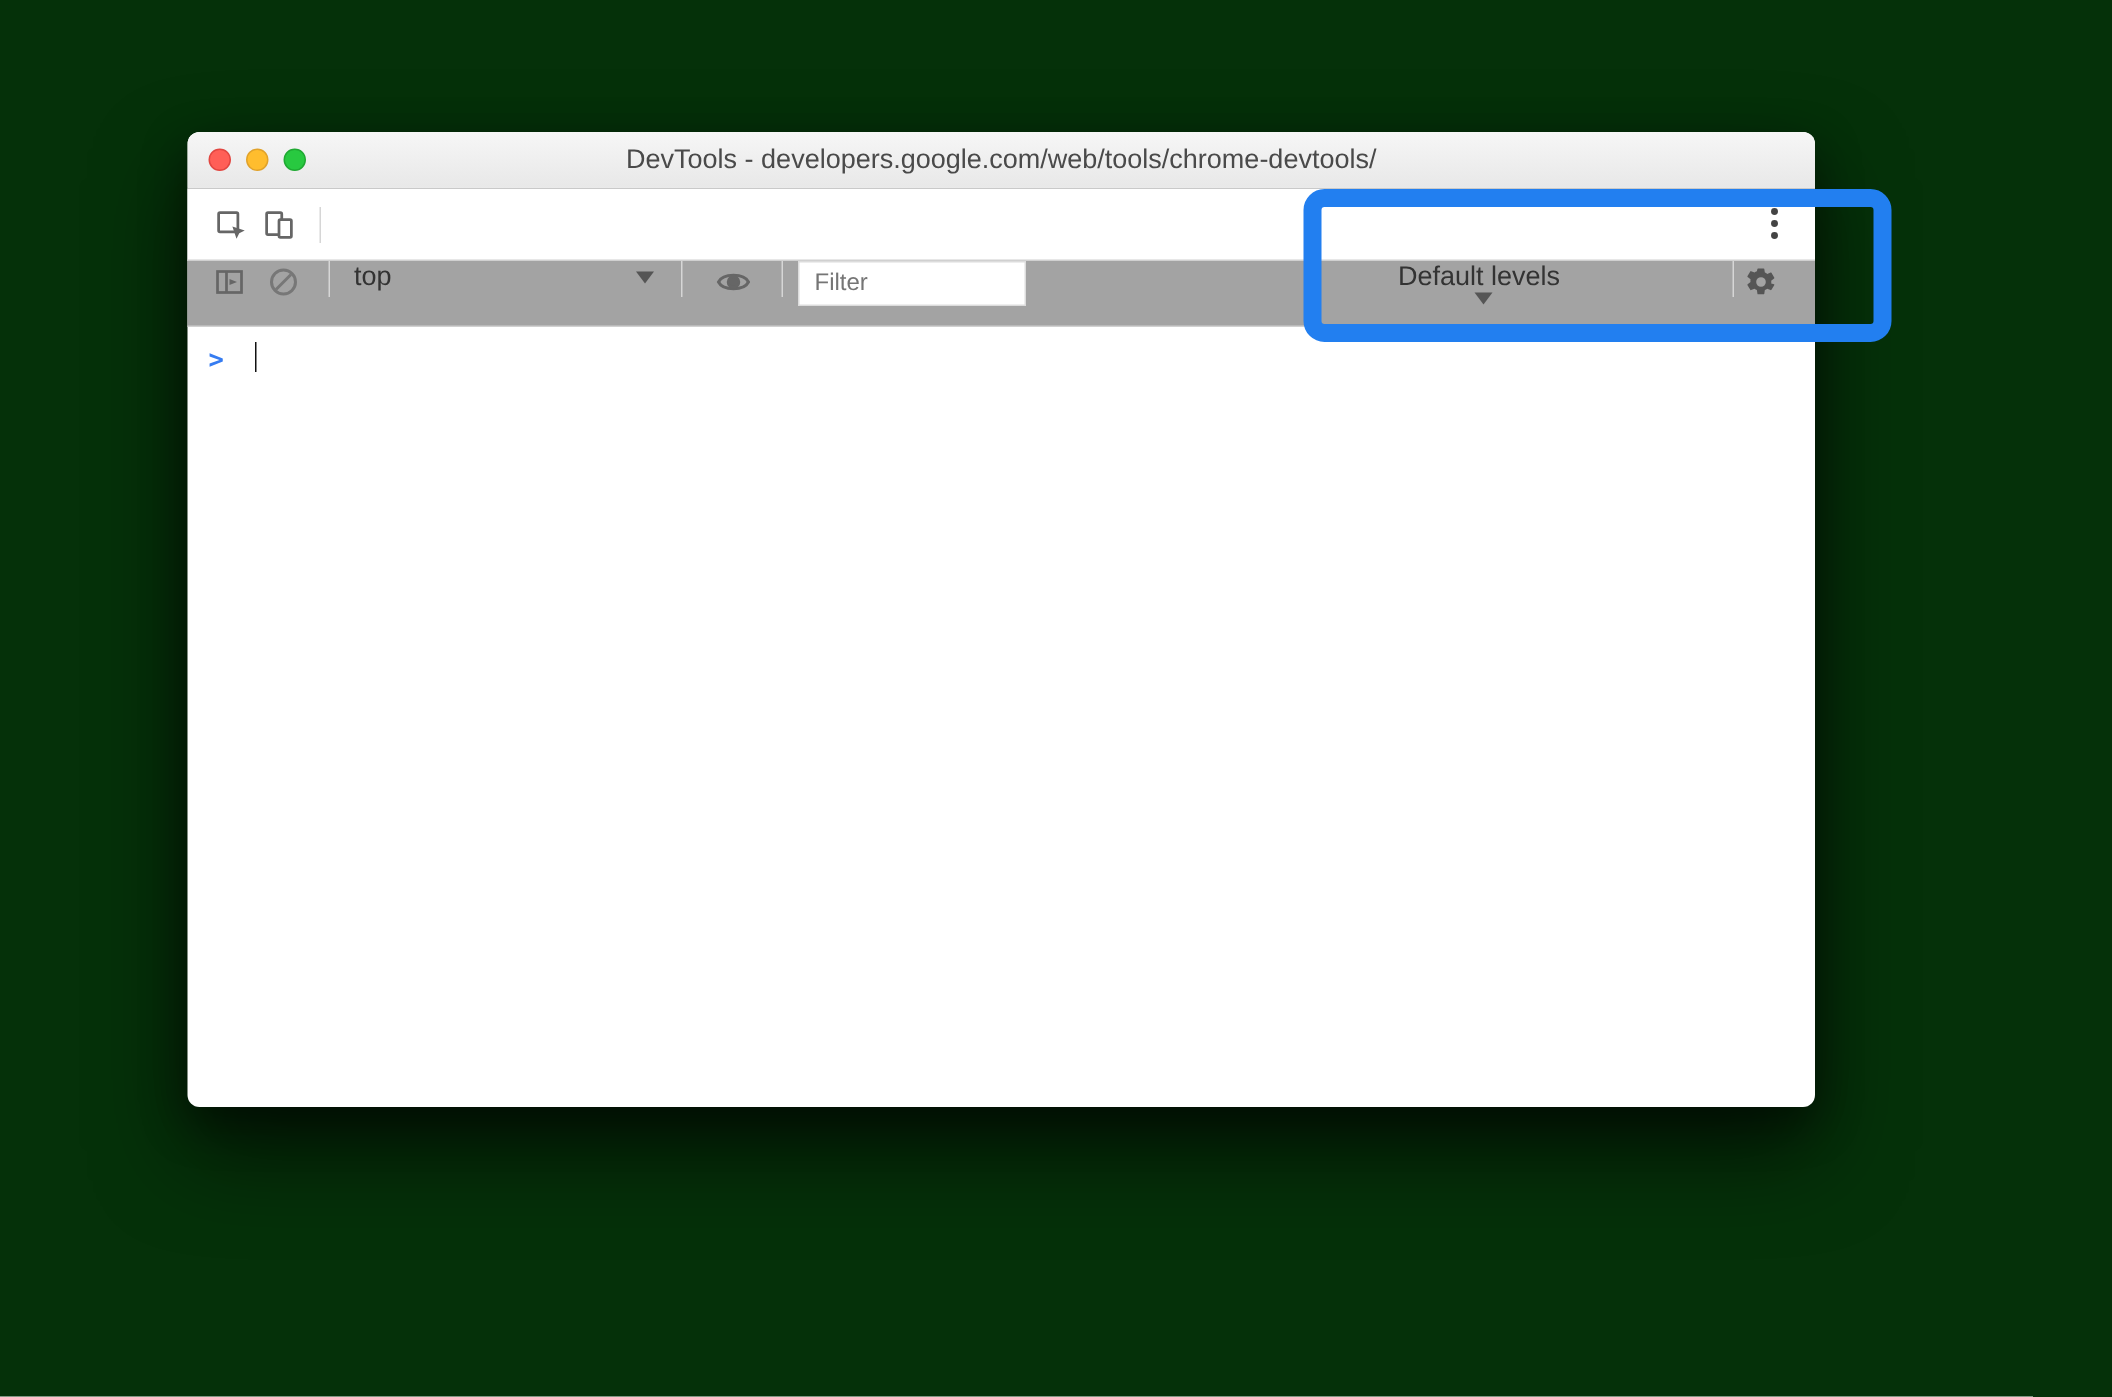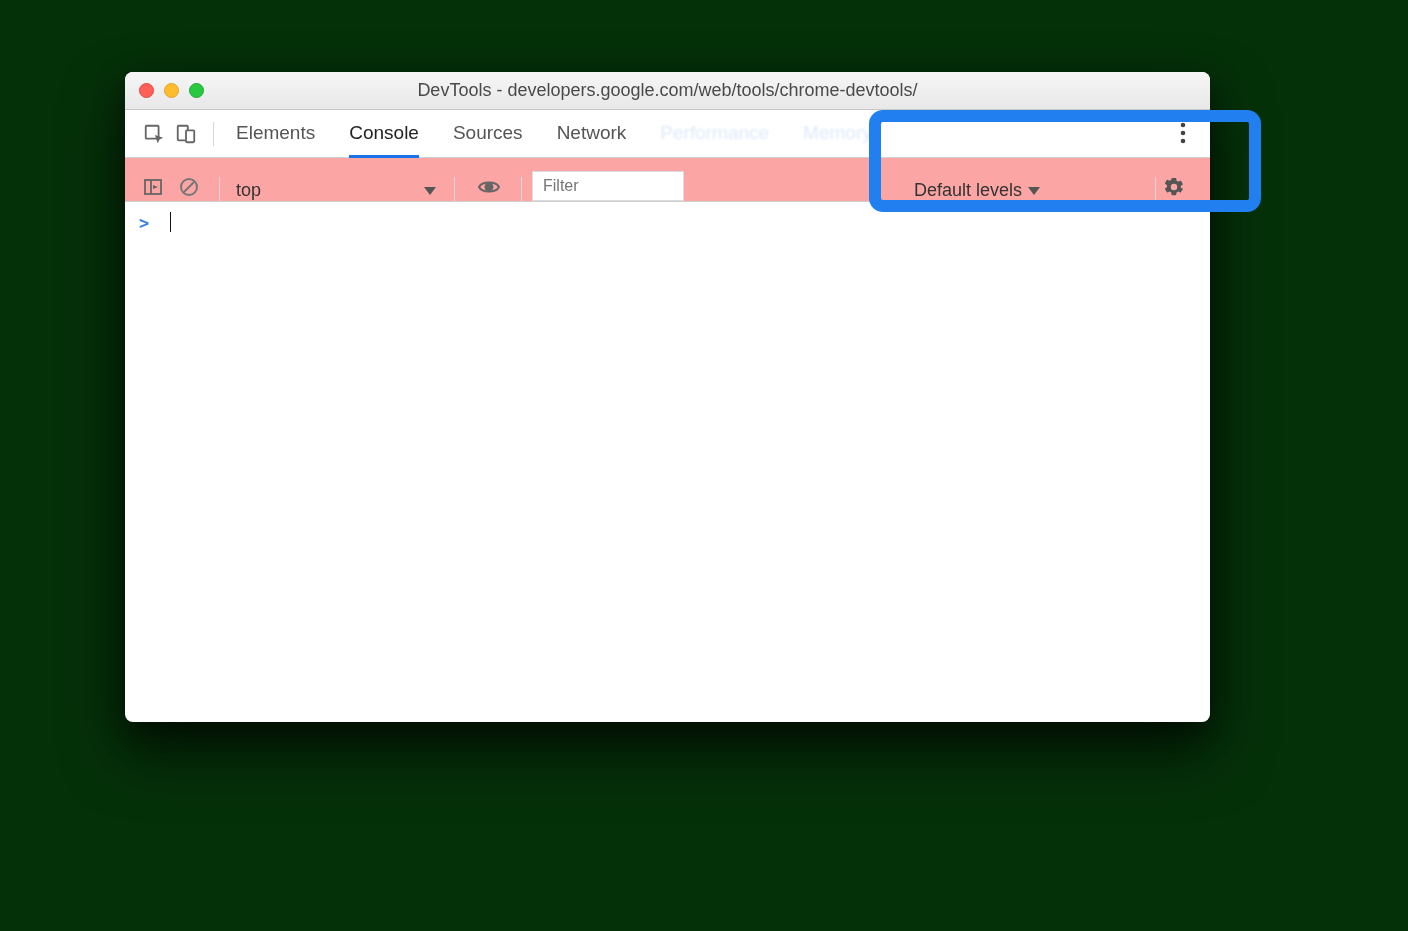--- a/index.html
+++ b/index.html
@@ -6,21 +6,21 @@
   body {
     background: #053109;
     width: 1408px;
     height: 931px;
     font-family: -apple-system, BlinkMacSystemFont, "Helvetica Neue", Arial, sans-serif;
     position: relative;
   }
   .window {
     position: absolute;
     left: 125px;
-    top: 72px;
+    top: 88px;
     width: 1085px;
     height: 650px;
     background: #ffffff;
     border-radius: 8px;
     box-shadow: 0 30px 60px rgba(0,0,0,0.6), 0 10px 30px rgba(0,0,0,0.4);
     overflow: visible;
   }
   .titlebar {
     height: 38px;
     background: linear-gradient(#f6f6f6,#e8e8e8);
@@ -92,23 +92,23 @@
     right: 12px;
     top: 8px;
     width: 30px; height: 30px;
     display: flex; align-items: center; justify-content: center;
     color: #444;
     cursor: pointer;
   }
   .toolbar2 {
     height: 44px;
     border-bottom: 1px solid #d0d0d0;
-    background: #fca5a5;
-    display: flex;
-    align-items: flex-end;
+    background: #a3a3a3;
+    display: flex;
+    align-items: flex-start;
     position: relative;
     padding-left: 14px;
   }
   .tl2-icon {
     width: 28px; height: 28px;
     display: flex; align-items: center; justify-content: center;
     color: #5a5a5a;
     margin-right: 8px;
     cursor: pointer;
   }
@@ -137,20 +137,21 @@
     font-size: 16px;
     width: 130px;
     background: transparent;
   }
   .levels {
     position: absolute;
     right: 170px;
     display: flex; align-items: center;
     font-size: 18px; color: #333;
     cursor: pointer;
+    flex-direction: column;
   }
   .gear {
     position: absolute;
     right: 14px;
     color: #555;
     cursor: pointer;
   }
   .right-divider {
     position: absolute;
     right: 54px;
@@ -217,28 +218,20 @@
         </svg>
       </div>
       <div class="iconbtn">
         <svg width="22" height="22" viewBox="0 0 24 24" fill="none" stroke="#666" stroke-width="2">
           <rect x="3" y="3" width="11" height="16" rx="1"></rect>
           <rect x="12" y="8" width="9" height="13" rx="1" fill="#fff"></rect>
         </svg>
       </div>
       <div class="divider"></div>
     </div>
-    <div class="tabs">
-      <div class="tab">Elements</div>
-      <div class="tab active">Console</div>
-      <div class="tab">Sources</div>
-      <div class="tab">Network</div>
-      <div class="tab hidden-tab">Performance</div>
-      <div class="tab hidden-tab">Memory</div>
-    </div>
     <div class="overflow-dots">
       <svg width="6" height="22" viewBox="0 0 6 22">
         <circle cx="3" cy="3" r="2.3" fill="#444"></circle>
         <circle cx="3" cy="11" r="2.3" fill="#444"></circle>
         <circle cx="3" cy="19" r="2.3" fill="#444"></circle>
       </svg>
     </div>
   </div>
 
   <div class="toolbar2">

